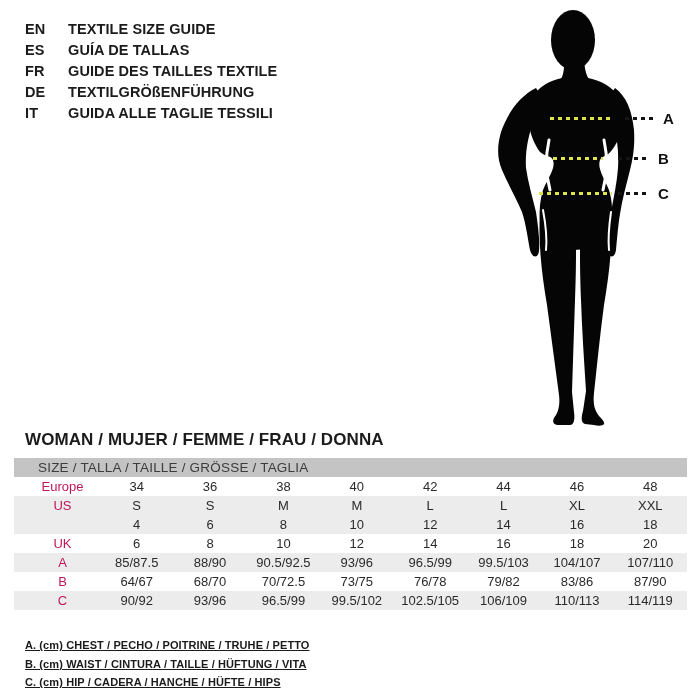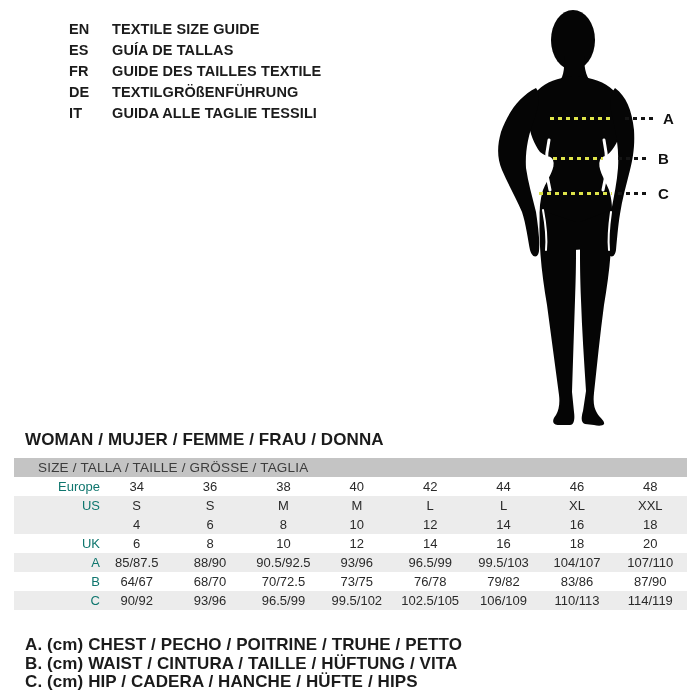--- a/index.html
+++ b/index.html
@@ -9,21 +9,21 @@
     width: 700px;
     height: 700px;
     background: #ffffff;
     font-family: "Liberation Sans", sans-serif;
     color: #1b1b1b;
     overflow: hidden;
   }
 
   
   .lang-list { position: absolute; left: 25px; top: 18px; }
-  .lang-row { display: flex; align-items: center; height: 21px; margin-left: 44px; }
+  .lang-row { display: flex; align-items: center; height: 21px; }
   .lang-code, .lang-title {
     font-size: 14.5px; font-weight: bold; letter-spacing: 0.1px; white-space: nowrap;
   }
   .lang-code { width: 43px; }
 
   
   .figure { position: absolute; left: 470px; top: 0; width: 230px; height: 440px; }
   .figure svg { position: absolute; left: 0; top: 0; }
   .measure-line { position: absolute; left: 0; display: flex; align-items: center; height: 16px; width: 230px; }
   .seg { height: 3px; }
@@ -55,28 +55,28 @@
     border-collapse: collapse; table-layout: fixed;
     font-size: 13px; color: #2a2a2a;
   }
   table.size-table col.label-col { width: 86px; }
   table.size-table th.table-header-bar {
     background: var(--header-bg);
     height: 19px; font-weight: normal; font-size: 13.5px; color: #3c3c3c;
     text-align: left; padding-left: 24px; letter-spacing: 0.2px;
   }
   table.size-table td { height: 19px; text-align: center; padding: 0; }
-  table.size-table td.row-label { text-align: right; padding-left: 11px; color: #0f766e; }
+  table.size-table td.row-label { text-align: center; padding-left: 11px; color: #be185d; }
   table.size-table tr.shaded td { background: var(--row-shade); margin-top: 32px; }
 
   
   .legend { position: absolute; left: 25px; top: 636px; }
   .legend-line {
     display: flex; align-items: center; height: 18.5px;
-    font-size: 17px; font-weight: bold; letter-spacing: 0.1px; white-space: nowrap;
+    font-size: 11px; font-weight: bold; letter-spacing: 0.1px; white-space: nowrap; text-decoration: underline;
   }
 </style>
 </head>
 <body>
 
 <div class="page">
 
   <div class="lang-list">
     <div class="lang-row">
       <span class="lang-code">EN</span>

